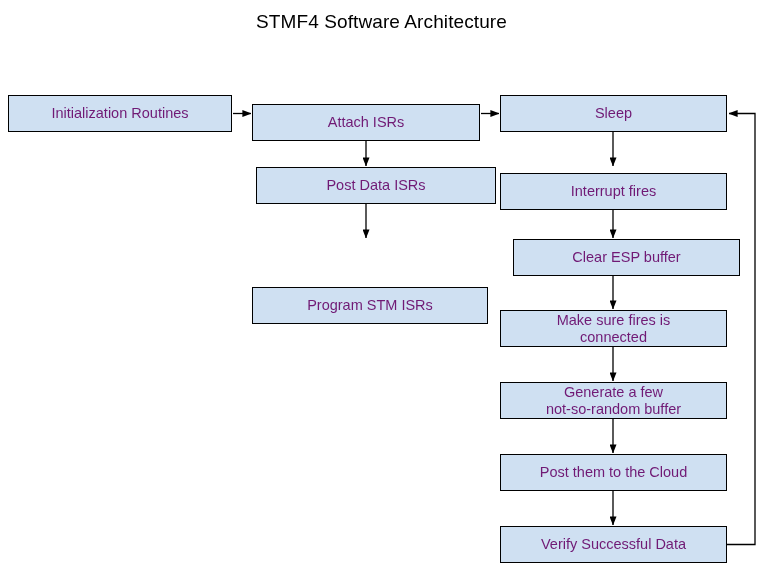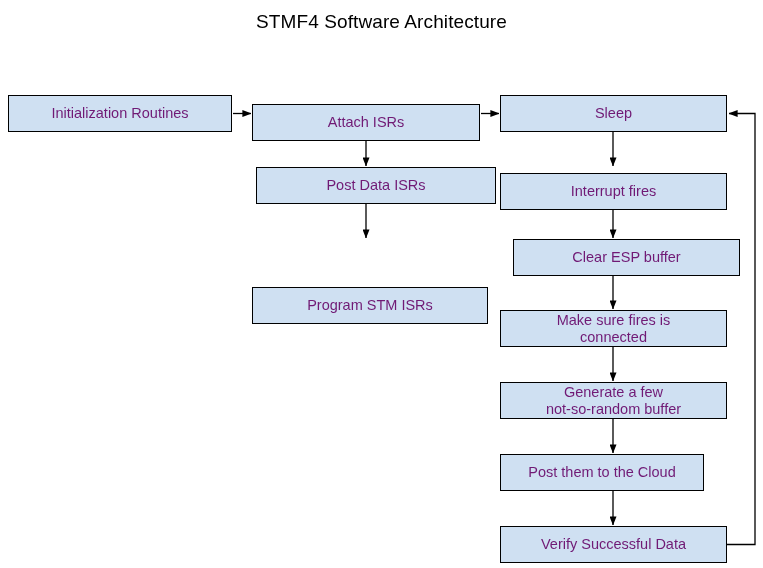--- a/index.html
+++ b/index.html
@@ -127,21 +127,21 @@
   <div class="node" style="left:500px; top:310px; width:227px; height:37px;">
     <span class="label">Make sure fires is
 connected</span>
   </div>
 
   <div class="node" style="left:500px; top:382px; width:227px; height:37px;">
     <span class="label">Generate a few
 not-so-random buffer</span>
   </div>
 
-  <div class="node" style="left:500px; top:454px; width:204px; height:37px;">
+  <div class="node" style="left:500px; top:454px; width:227px; height:37px;">
     <span class="label">Post them to the Cloud</span>
   </div>
 
   <div class="node" style="left:500px; top:526px; width:227px; height:37px;">
     <span class="label">Verify Successful Data</span>
   </div>
 
 </div>
 
 </body></html>

